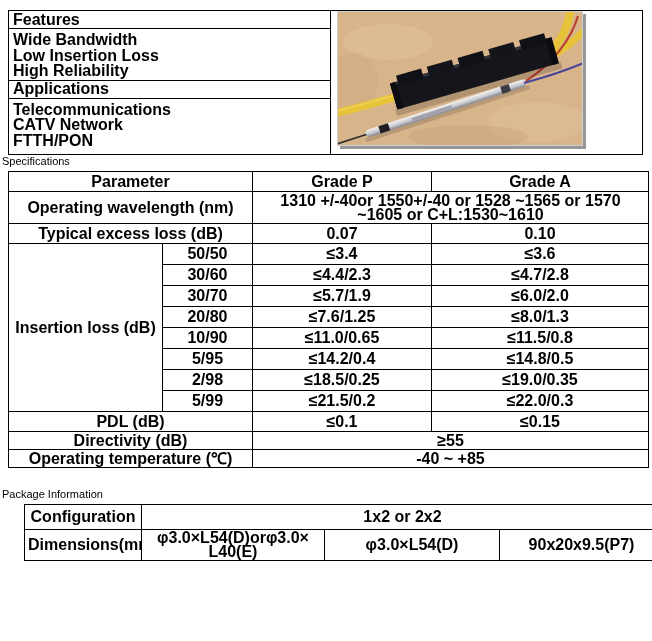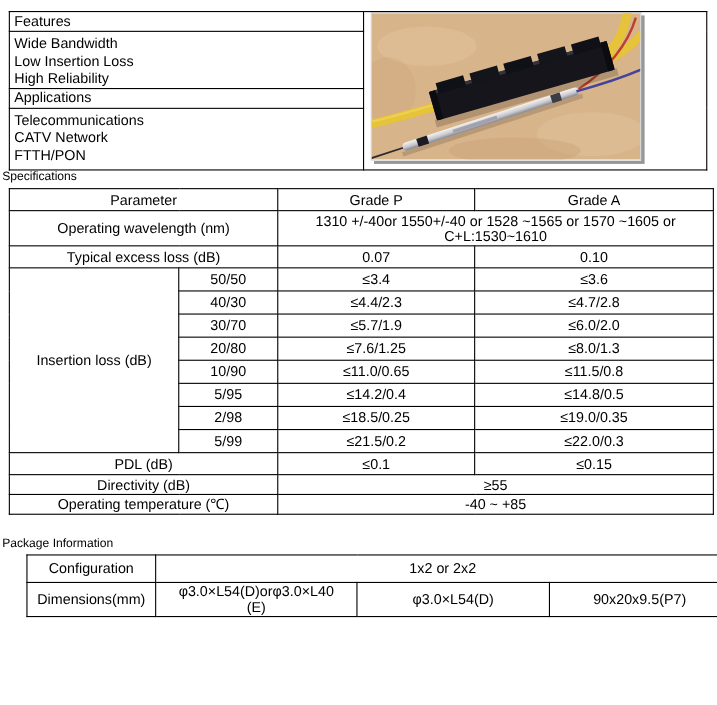--- a/index.html
+++ b/index.html
@@ -3,23 +3,23 @@
 <meta charset="utf-8">
 <style>
   html,body { margin:0; padding:0; background:#ffffff; }
   body {
     width:652px; height:641px; position:relative;
     font-family:"Liberation Sans", sans-serif;
     font-size:12px; color:#000;
   }
   table { border-collapse:collapse; table-layout:fixed; }
   td, th {
-    border:1px solid #000; font-weight:normal; padding:1px 3px;
+    border:1px solid #000; font-weight:bold; padding:1px 3px;
     text-align:center; vertical-align:middle; overflow:hidden;
-    font-size:13px; line-height:14px;
+    font-size:16px; line-height:14px;
   }
   .heading { position:absolute; left:2px; font-size:11px; }
 
   
   #features-table { position:absolute; left:8px; top:10px; width:634px; }
   #features-table td { text-align:left; padding-left:4px; }
   #features-table td.list { line-height:15.5px; vertical-align:top; padding-top:3px; }
   #features-table td.photo-cell { padding:0 0 0 6px; vertical-align:top; }
   .photo-frame {
     width:244px; height:133px; margin-top:0px;
@@ -143,21 +143,21 @@
     <td>0.10</td>
   </tr>
 
   <tr style="height:21px">
     <td rowspan="8">Insertion loss (dB)</td>
     <td>50/50</td>
     <td>≤3.4</td>
     <td>≤3.6</td>
   </tr>
   <tr style="height:21px">
-    <td>40/30</td>
+    <td>30/60</td>
     <td>≤4.4/2.3</td>
     <td>≤4.7/2.8</td>
   </tr>
   <tr style="height:21px">
     <td>30/70</td>
     <td>≤5.7/1.9</td>
     <td>≤6.0/2.0</td>
   </tr>
   <tr style="height:21px">
     <td>20/80</td>

